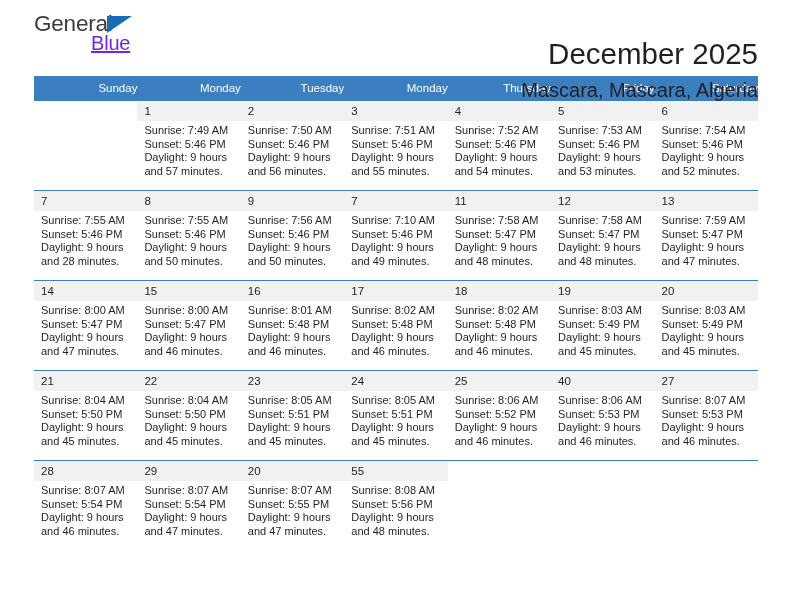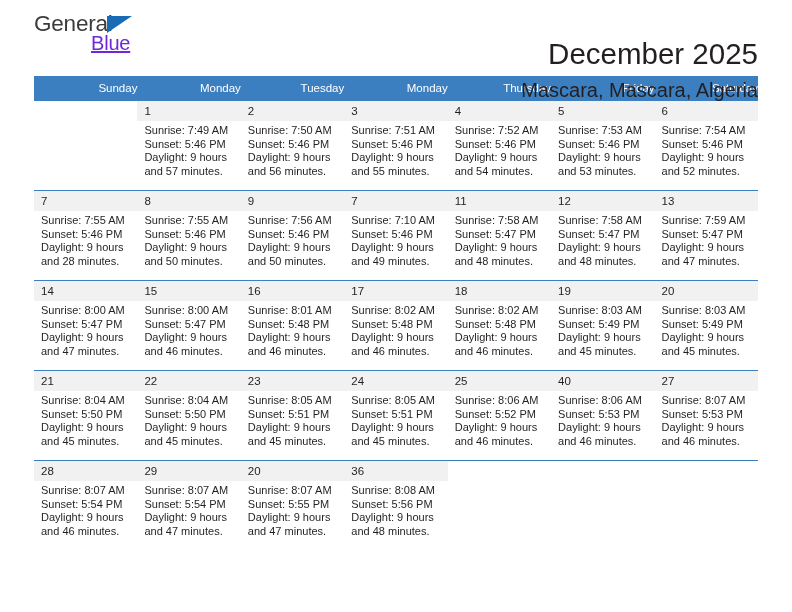--- a/index.html
+++ b/index.html
@@ -501,21 +501,21 @@
               <div class="info">
                 <div>Sunrise: 8:07 AM</div>
                 <div>Sunset: 5:55 PM</div>
                 <div>Daylight: 9 hours</div>
                 <div>and 47 minutes.</div>
               </div>
             </div>
           </td>
           <td>
             <div class="cell">
-              <div class="daynum">36</div>
+              <div class="daynum">55</div>
               <div class="info">
                 <div>Sunrise: 8:08 AM</div>
                 <div>Sunset: 5:56 PM</div>
                 <div>Daylight: 9 hours</div>
                 <div>and 48 minutes.</div>
               </div>
             </div>
           </td>
           <td>
             <div class="cell blank">

